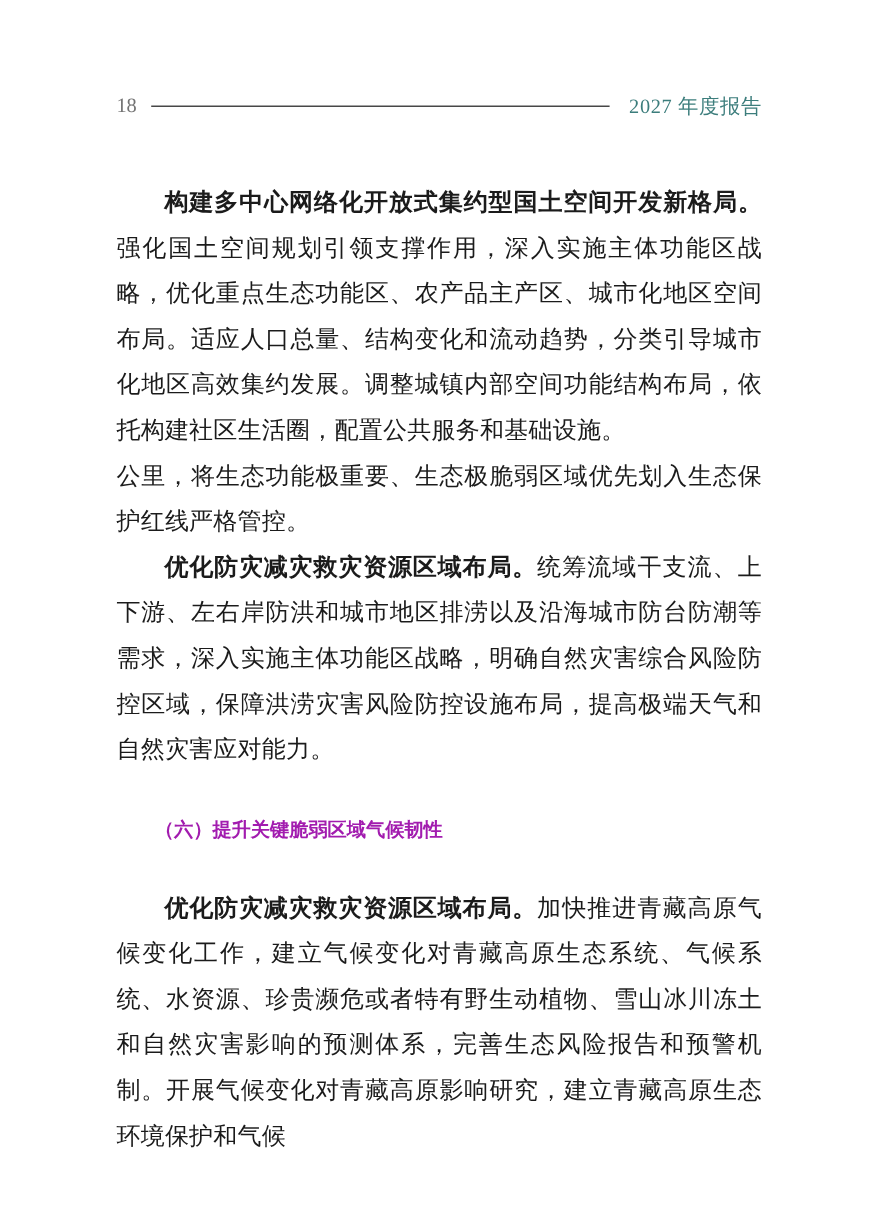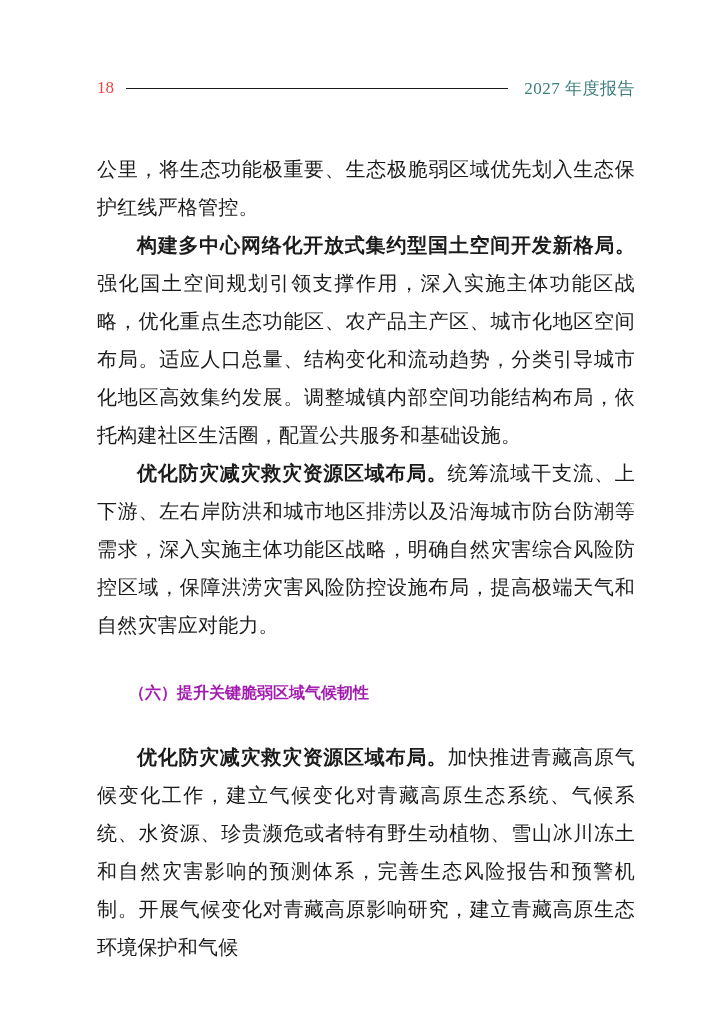--- a/index.html
+++ b/index.html
@@ -23,21 +23,21 @@
   }
   
   .header {
     display: flex;
     align-items: center;
     margin-top: 76px;
     height: 24px;
   }
   .page-number {
     font-size: 17px;
-    color: #ef4444;
+    color: #737373;
     flex: 0 0 auto;
   }
   .header-rule {
     flex: 1 1 auto;
     height: 0;
     border-top: 1.6px solid #1b1b1b;
     margin: 0 16px 0 12px;
   }
   .header-title {
     flex: 0 0 auto;
@@ -81,23 +81,23 @@
 <div class="page">
 
   <div class="header">
     <span class="page-number">18</span>
     <span class="header-rule"></span>
     <span class="header-title" style="color: rgb(60, 125, 124);">2027 年度报告</span>
   </div>
 
   <div class="content">
 
+    <p class="body-para indented"><span class="para-lead">构建多中心网络化开放式集约型国土空间开发新格局。</span><span>强化国土空间规划引领支撑作用，深入实施主体功能区战略，优化重点生态功能区、农产品主产区、城市化地区空间布局。适应人口总量、结构变化和流动趋势，分类引导城市化地区高效集约发展。调整城镇内部空间功能结构布局，依托构建社区生活圈，配置公共服务和基础设施。</span></p>
+
     <p class="body-para"><span>公里，将生态功能极重要、生态极脆弱区域优先划入生态保护红线严格管控。</span></p>
-
-    <p class="body-para indented"><span class="para-lead">构建多中心网络化开放式集约型国土空间开发新格局。</span><span>强化国土空间规划引领支撑作用，深入实施主体功能区战略，优化重点生态功能区、农产品主产区、城市化地区空间布局。适应人口总量、结构变化和流动趋势，分类引导城市化地区高效集约发展。调整城镇内部空间功能结构布局，依托构建社区生活圈，配置公共服务和基础设施。</span></p>
 
     <p class="body-para indented"><span class="para-lead">优化防灾减灾救灾资源区域布局。</span><span>统筹流域干支流、上下游、左右岸防洪和城市地区排涝以及沿海城市防台防潮等需求，深入实施主体功能区战略，明确自然灾害综合风险防控区域，保障洪涝灾害风险防控设施布局，提高极端天气和自然灾害应对能力。</span></p>
 
     <h3 class="section-heading">（六）提升关键脆弱区域气候韧性</h3>
 
     <p class="body-para indented"><span class="para-lead">优化防灾减灾救灾资源区域布局。</span><span>加快推进青藏高原气候变化工作，建立气候变化对青藏高原生态系统、气候系统、水资源、珍贵濒危或者特有野生动植物、雪山冰川冻土和自然灾害影响的预测体系，完善生态风险报告和预警机制。开展气候变化对青藏高原影响研究，建立青藏高原生态环境保护和气候</span></p>
 
   </div>
 </div>
 

